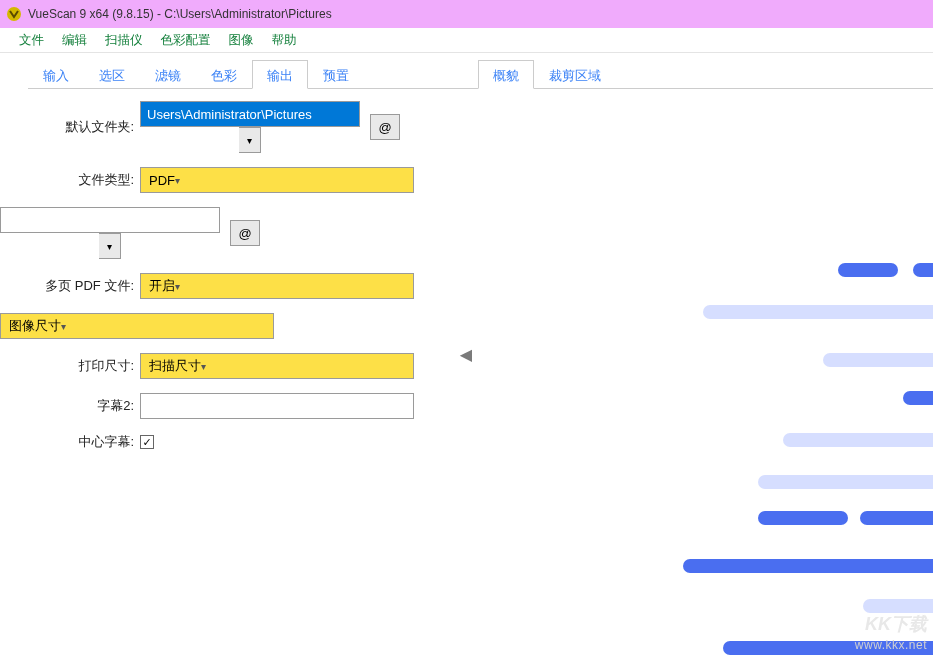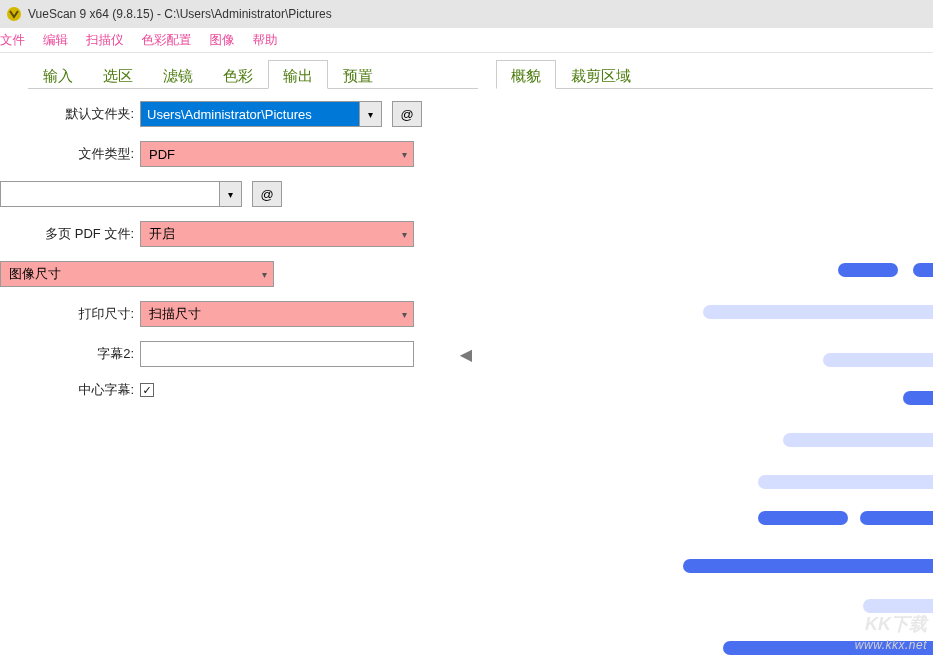--- a/index.html
+++ b/index.html
@@ -9,40 +9,40 @@
     font-size: 13px;
     background: #fff;
     color: #000;
     width: 933px;
     height: 656px;
     overflow: hidden;
     position: relative;
   }
   .titlebar {
     height: 28px;
-    background: #e5e5e5;
+    background: #f0abfc;
     display: flex;
     align-items: center;
     padding: 0 6px;
     gap: 6px;
   }
   .titlebar-icon {
     width: 16px; height: 16px;
     display: inline-flex; align-items: center; justify-content: center;
   }
   .titlebar-text { font-size: 12px; color: #333; }
   .menubar {
     height: 24px;
     background: #fff;
     display: flex;
     align-items: center;
-    padding: 0 0;
+    padding: 0 19px;
     gap: 18px;
     font-size: 12.5px;
-    color: #ec4899;
+    color: #15803d;
   }
   .menubar span { cursor: default; }
   .sep { height: 1px; background: #e4e4e4; }
   .main {
     display: flex;
     height: calc(656px - 28px - 24px - 1px);
     position: relative;
   }
   .left-panel {
     width: 478px;
@@ -58,36 +58,36 @@
   }
   
   .tabs {
     display: flex;
     border-bottom: 1px solid #ccc;
     height: 30px;
     margin-top: 6px;
   }
   .tab {
     padding: 6px 14px 6px 14px;
-    font-size: 15px;
-    color: #4d7c0f;
+    font-size: 13px;
+    color: #3b82f6;
     border: 1px solid transparent;
     border-bottom: none;
     position: relative;
     top: 1px;
     cursor: default;
   }
   .tab.active {
     background: #fff;
     border-color: #ccc;
     border-bottom: 1px solid #fff;
     font-family: Liberation Serif, serif;
   }
   .left-panel .tabs { margin-left: 28px; }
-  .right-panel .tabs { margin-left: 18px; }
+  .right-panel .tabs { }
   
   .form {
     padding: 12px 18px 0 0;
   }
   .row {
     display: flex;
     align-items: center;
     margin-bottom: 14px;
   }
   .row-label {
@@ -109,20 +109,21 @@
     border: 1px solid #9a9a9a;
     font-size: 13px;
     padding: 2px 6px;
     background: #fff;
     font-family: inherit;
   }
   .combo {
     position: relative;
     display: flex;
     align-items: center;
+    flex-direction: column;
   }
   .combo-input {
     height: 26px;
     border: 1px solid #9a9a9a;
     font-size: 13px;
     padding: 2px 6px;
     background: #fff;
     font-family: inherit;
   }
   .combo-input.sel {
@@ -130,25 +131,25 @@
   }
   .dd-btn {
     width: 22px; height: 26px;
     border: 1px solid #9a9a9a;
     border-left: none;
     background: #e9e9e9;
     display: flex; align-items: center; justify-content: center;
     font-size: 10px;
   }
   .select-ctl {
-    background: #fca5a5;
+    background: #fde047;
     width: 274px;
     display: flex;
     align-items: center;
-    justify-content: space-between;
+    justify-content: flex-start;
     padding: 0 6px 0 8px;
   }
   .select-ctl .chev { font-size: 10px; color: #555; }
   .at-btn {
     width: 30px; height: 26px;
     border: 1px solid #9a9a9a;
     background: #e9e9e9;
     display: flex; align-items: center; justify-content: center;
     font-size: 13px;
   }
@@ -187,21 +188,20 @@
     border-radius: 7px;
   }
   .blue1 { background: #4a6ef0; }
   .blue2 { background: #d6deff; }
   .watermark {
     position: absolute;
     right: 6px;
     bottom: 4px;
     font-size: 12px;
     color: #d0d0d0;
-    font-style: italic;
     letter-spacing: 0.5px;
   }
   .watermark-logo {
     position: absolute;
     right: 6px;
     bottom: 20px;
     font-size: 18px;
     font-weight: bold;
     color: #e8e8e8;
     font-style: italic;

